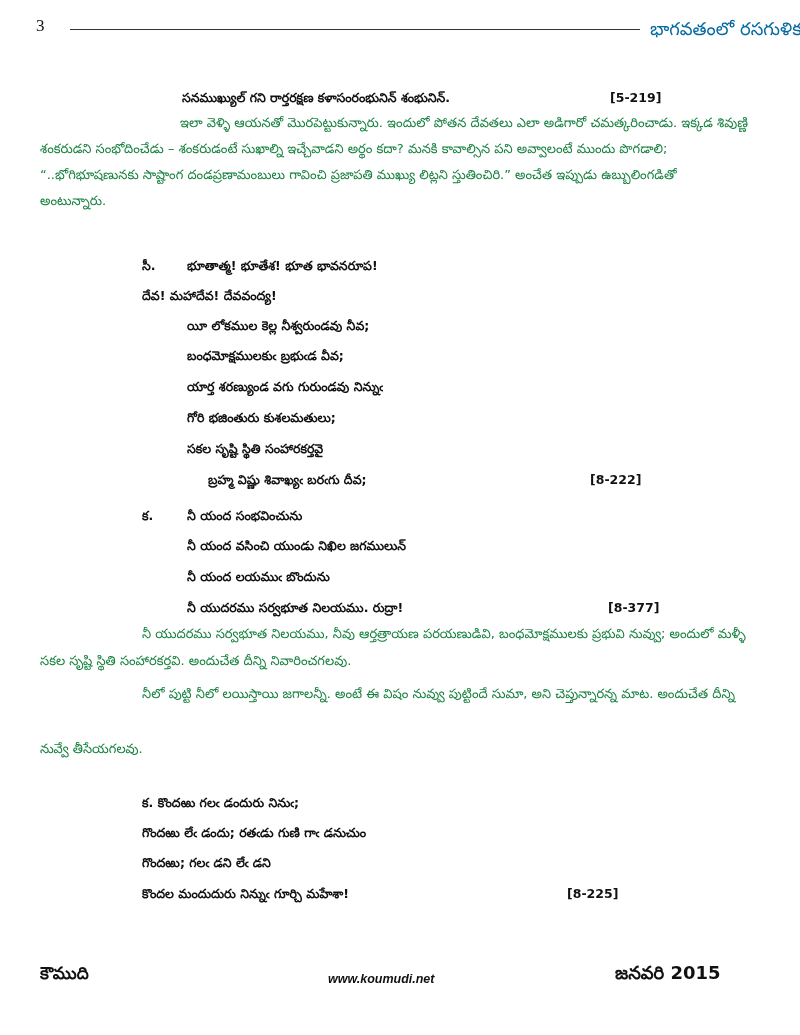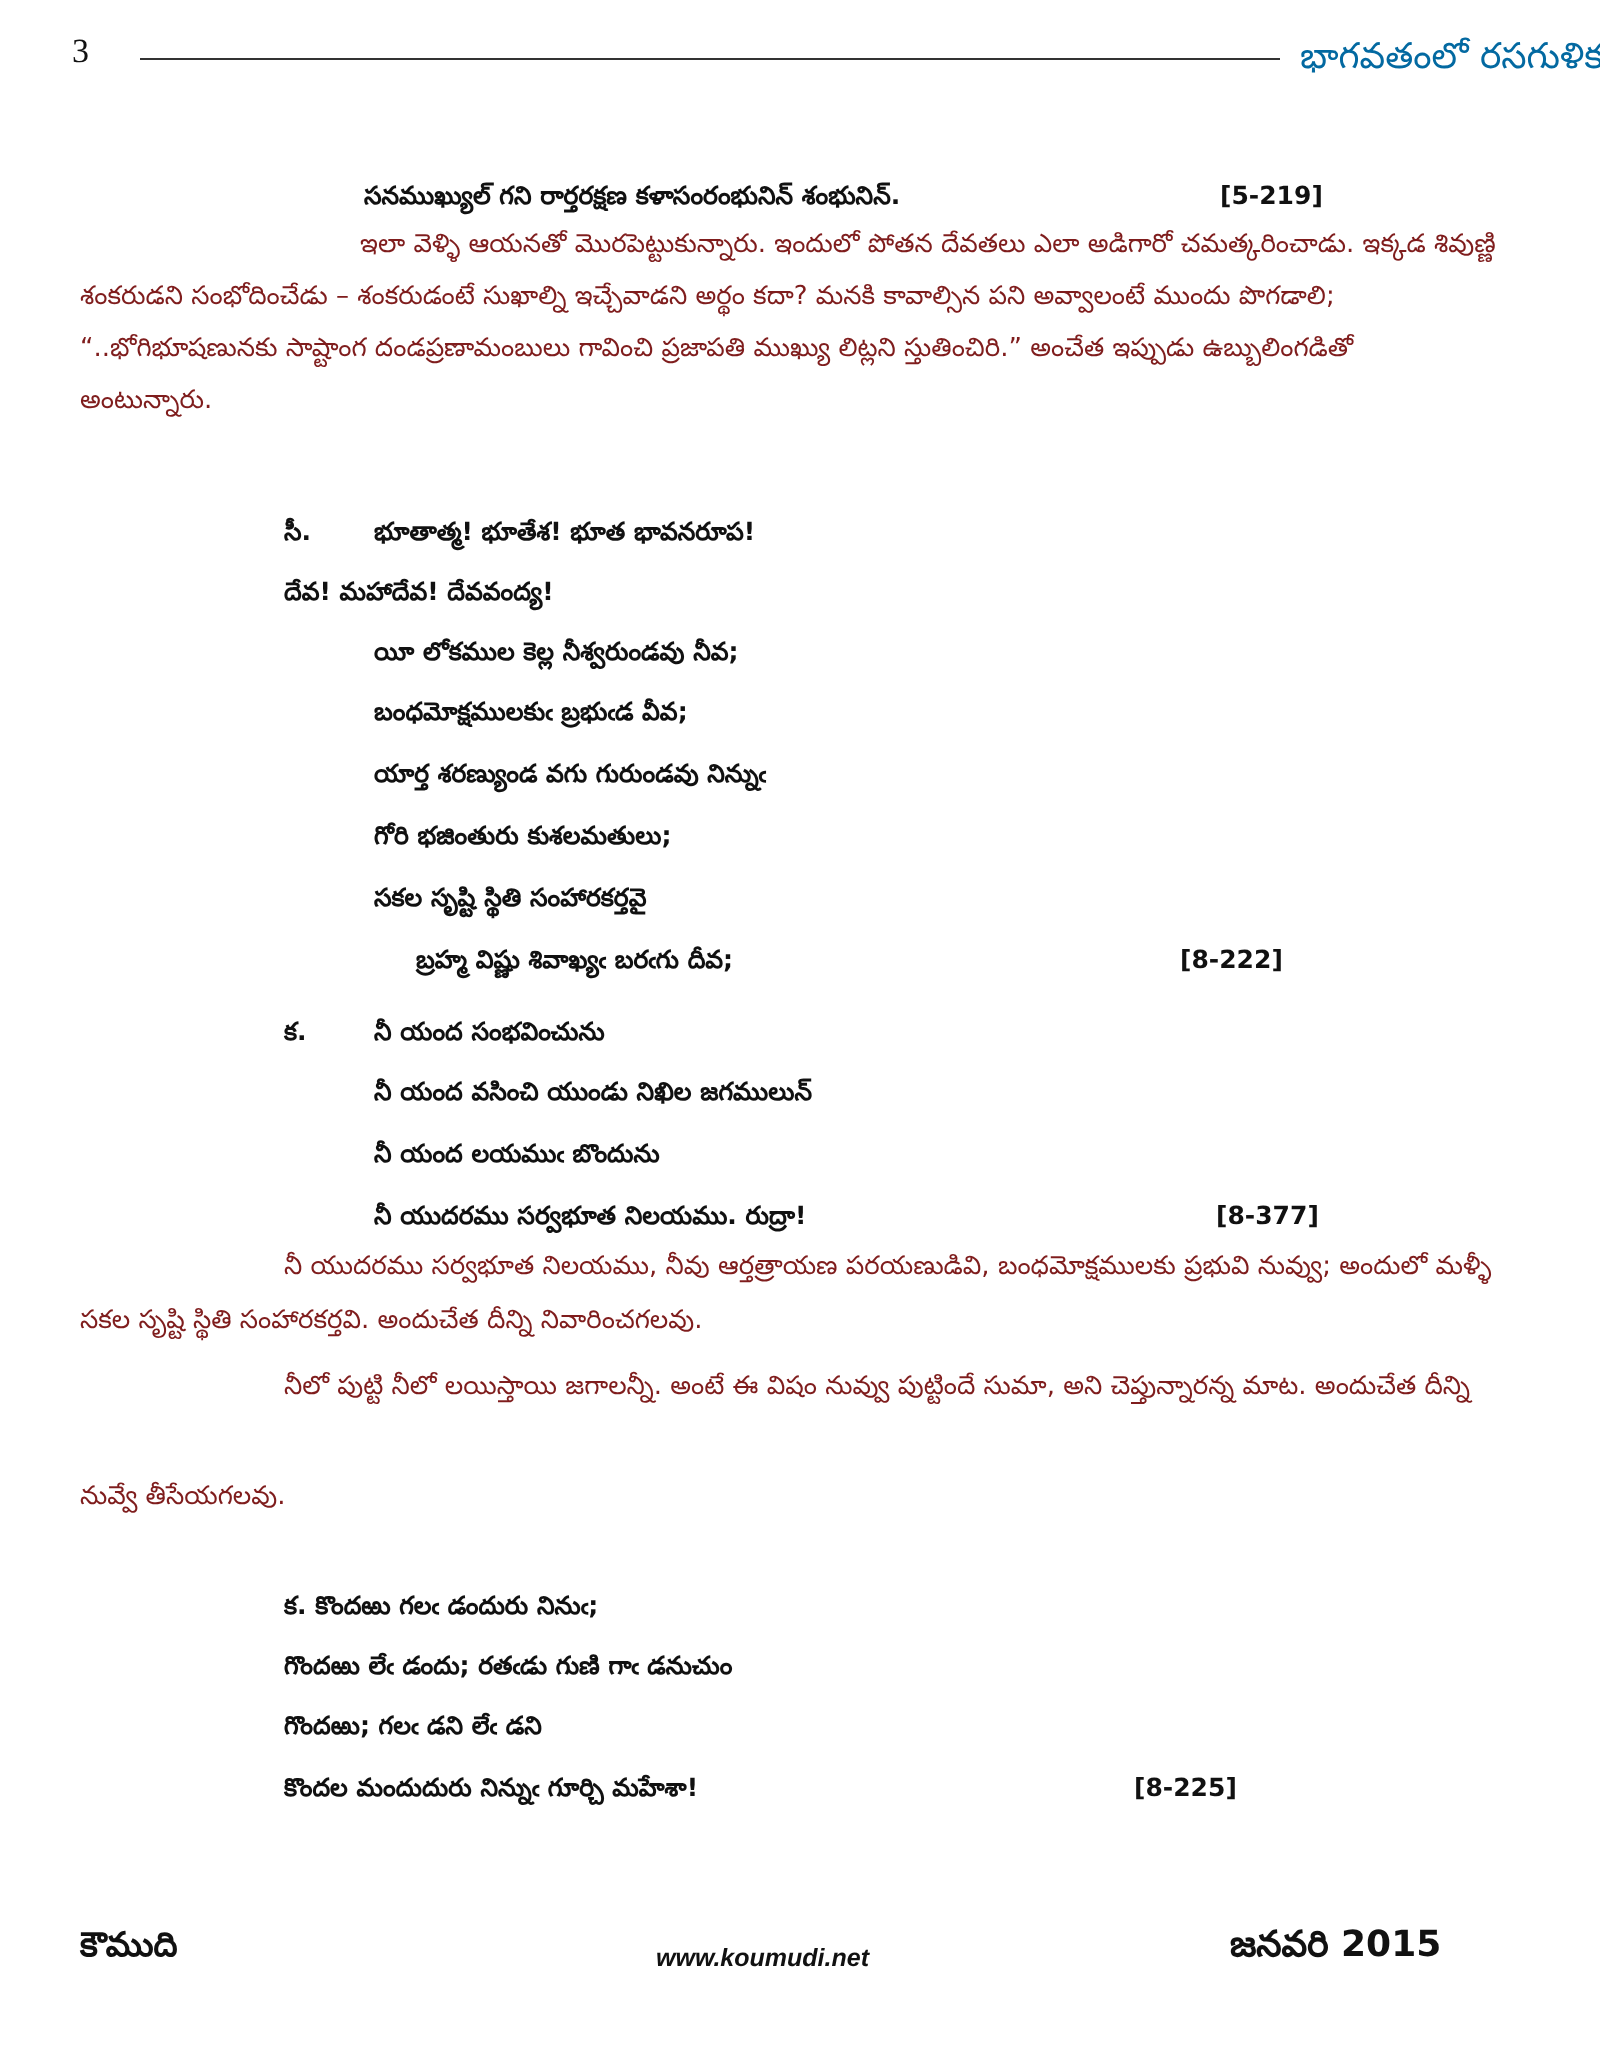--- a/index.html
+++ b/index.html
@@ -6,21 +6,21 @@
     body {
       width: 800px; height: 1035px; position: relative; overflow: hidden;
       font-family: "DejaVu Sans", sans-serif; color: #111;
     }
     .abs { position: absolute; white-space: nowrap; }
     .page-number { left: 36px; top: 16px; font-family: "Liberation Serif", serif; font-size: 17px; }
     .header-rule { position: absolute; left: 70px; top: 29px; width: 570px; height: 1px; background: #333; }
     .header-title { left: 650px; top: 18px; font-size: 18px; color: #0369a1; }
     .bold { font-weight: bold; }
     .verse { font-size: 12.5px; }
-    .para { position: absolute; font-size: 13px; line-height: 26px; color: #7f1d1d; }
+    .para { position: absolute; font-size: 13px; line-height: 26px; color: #15803d; }
     .ref { font-size: 12.5px; font-weight: bold; }
     .footer-left { left: 40px; top: 963px; font-size: 17px; font-weight: bold; }
     .footer-center { left: 328px; top: 972px; font-family: "Liberation Sans", sans-serif; font-style: italic; font-weight: bold; font-size: 12.5px; }
     .footer-right { left: 615px; top: 962px; font-size: 18px; font-weight: bold; }
   </style>
 </head>
 <body>
 
 <div class="abs page-number">3</div>
 <div class="header-rule"></div>

